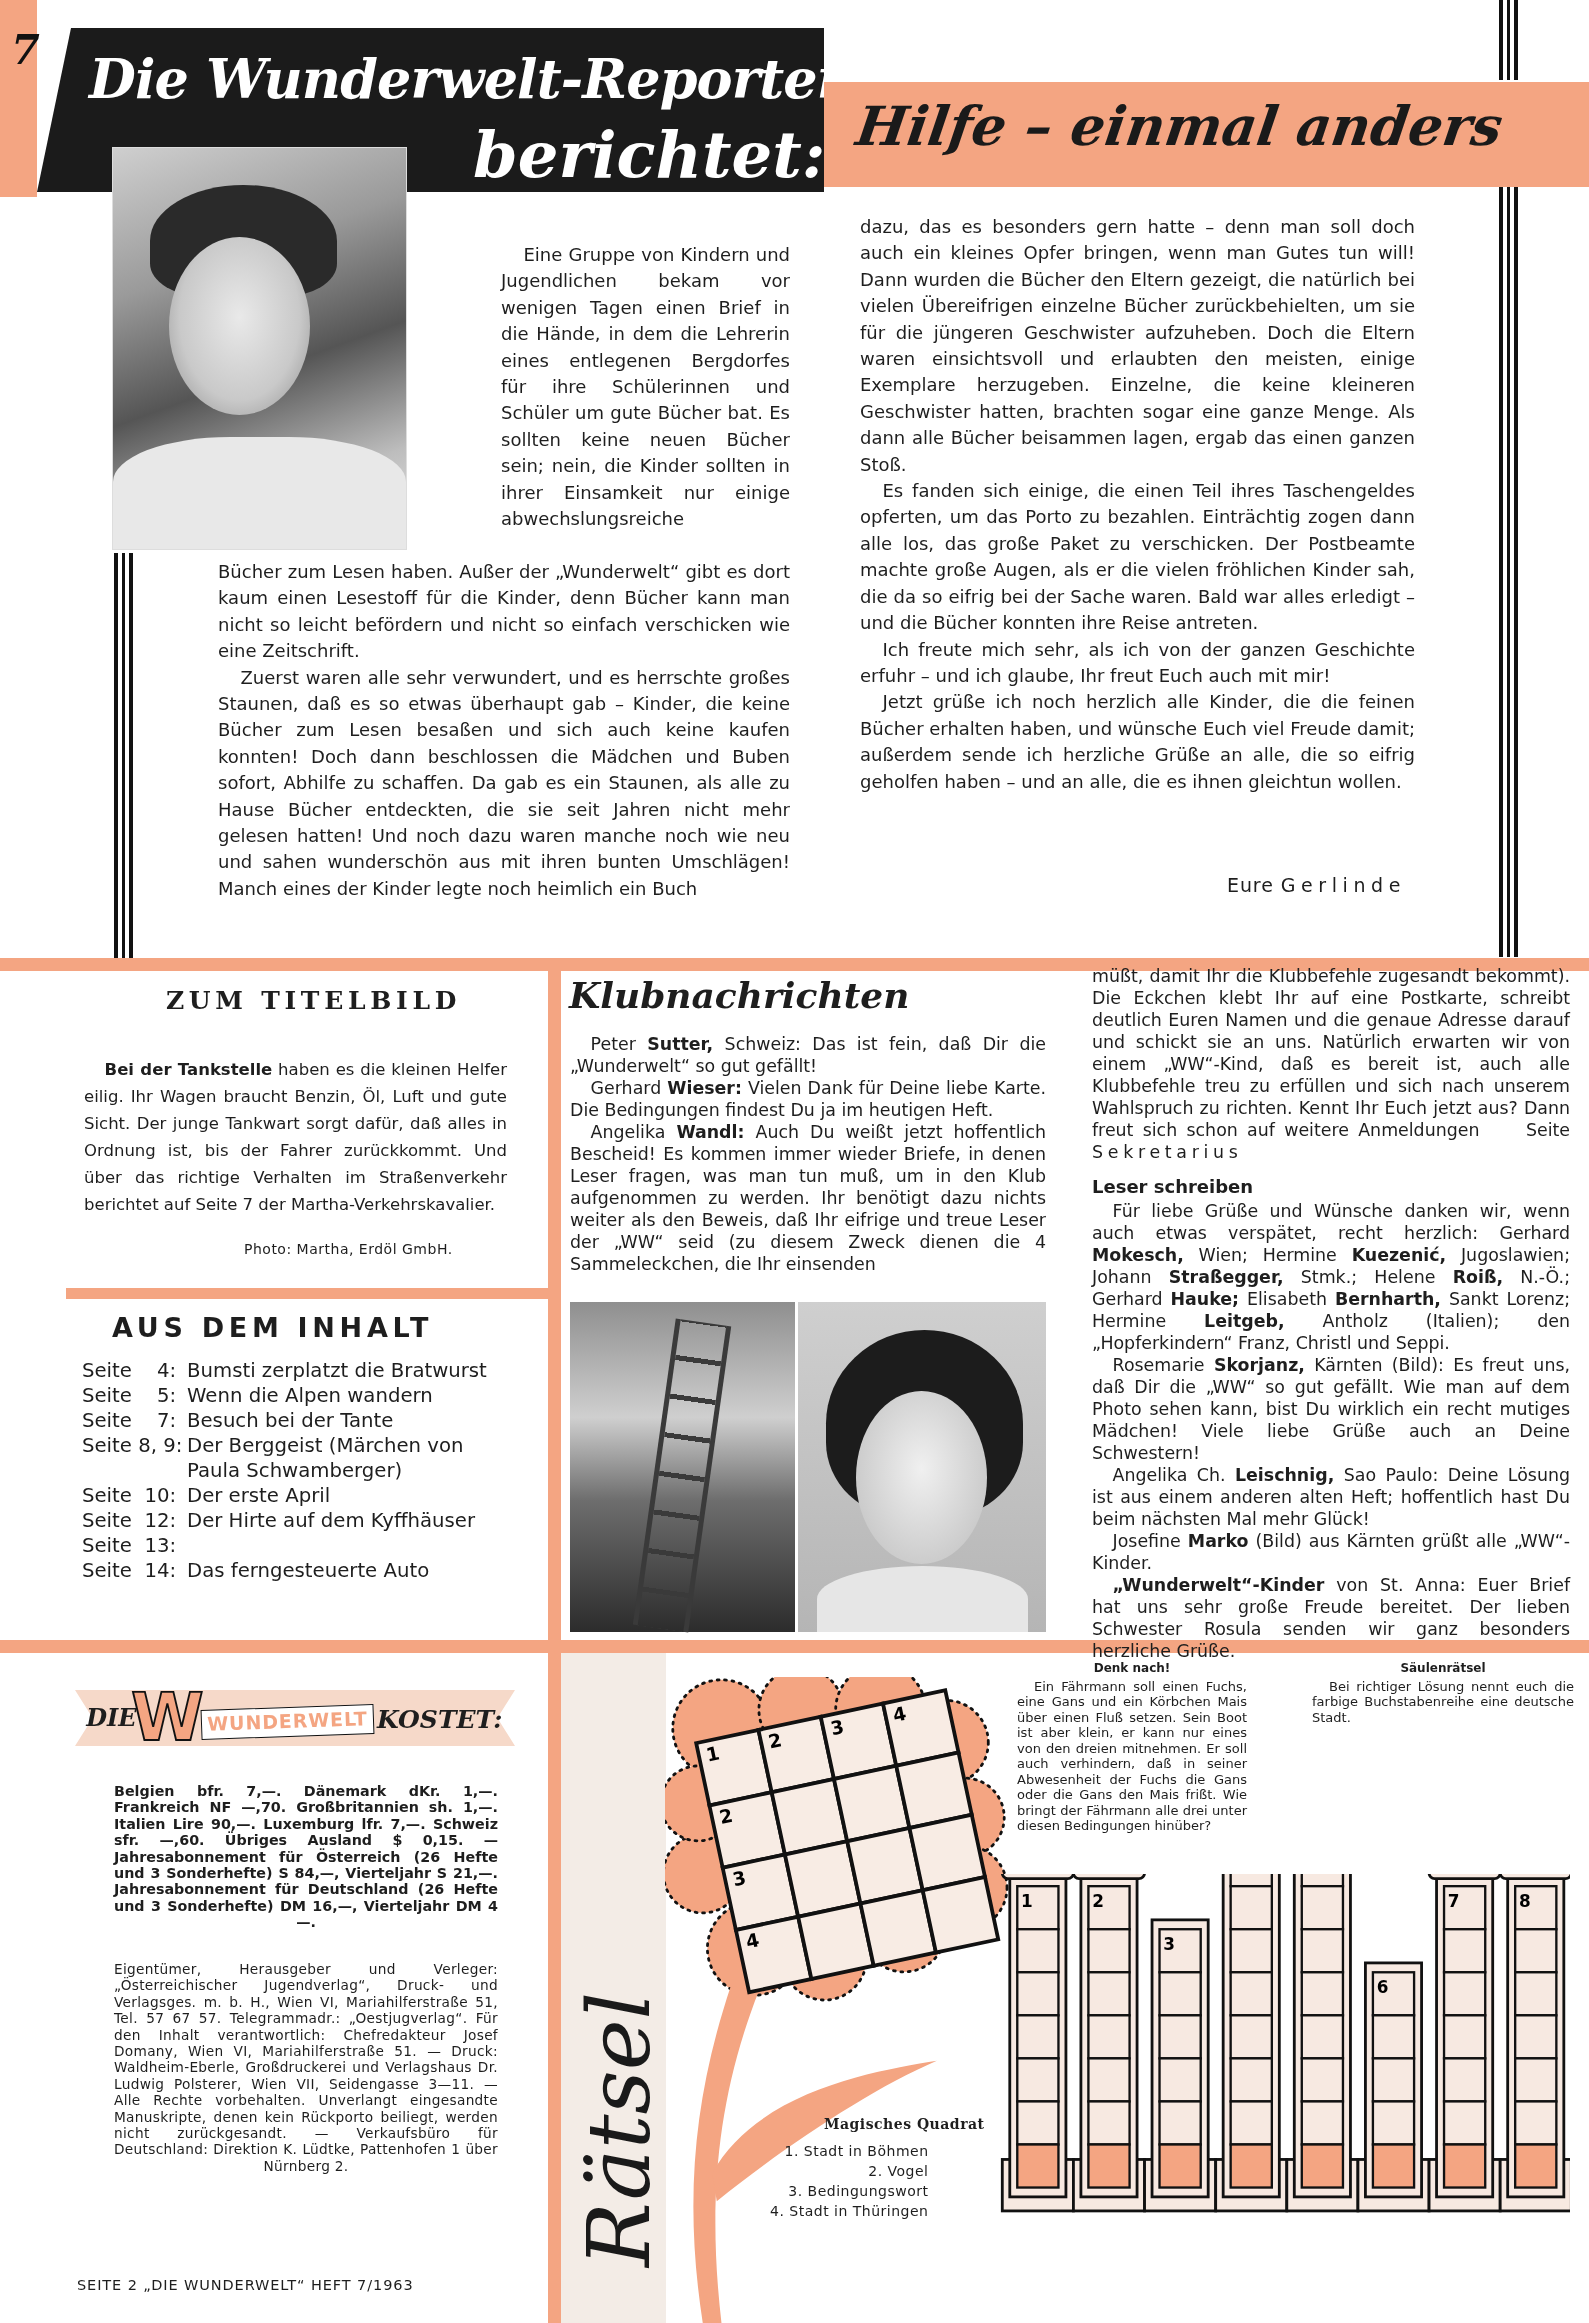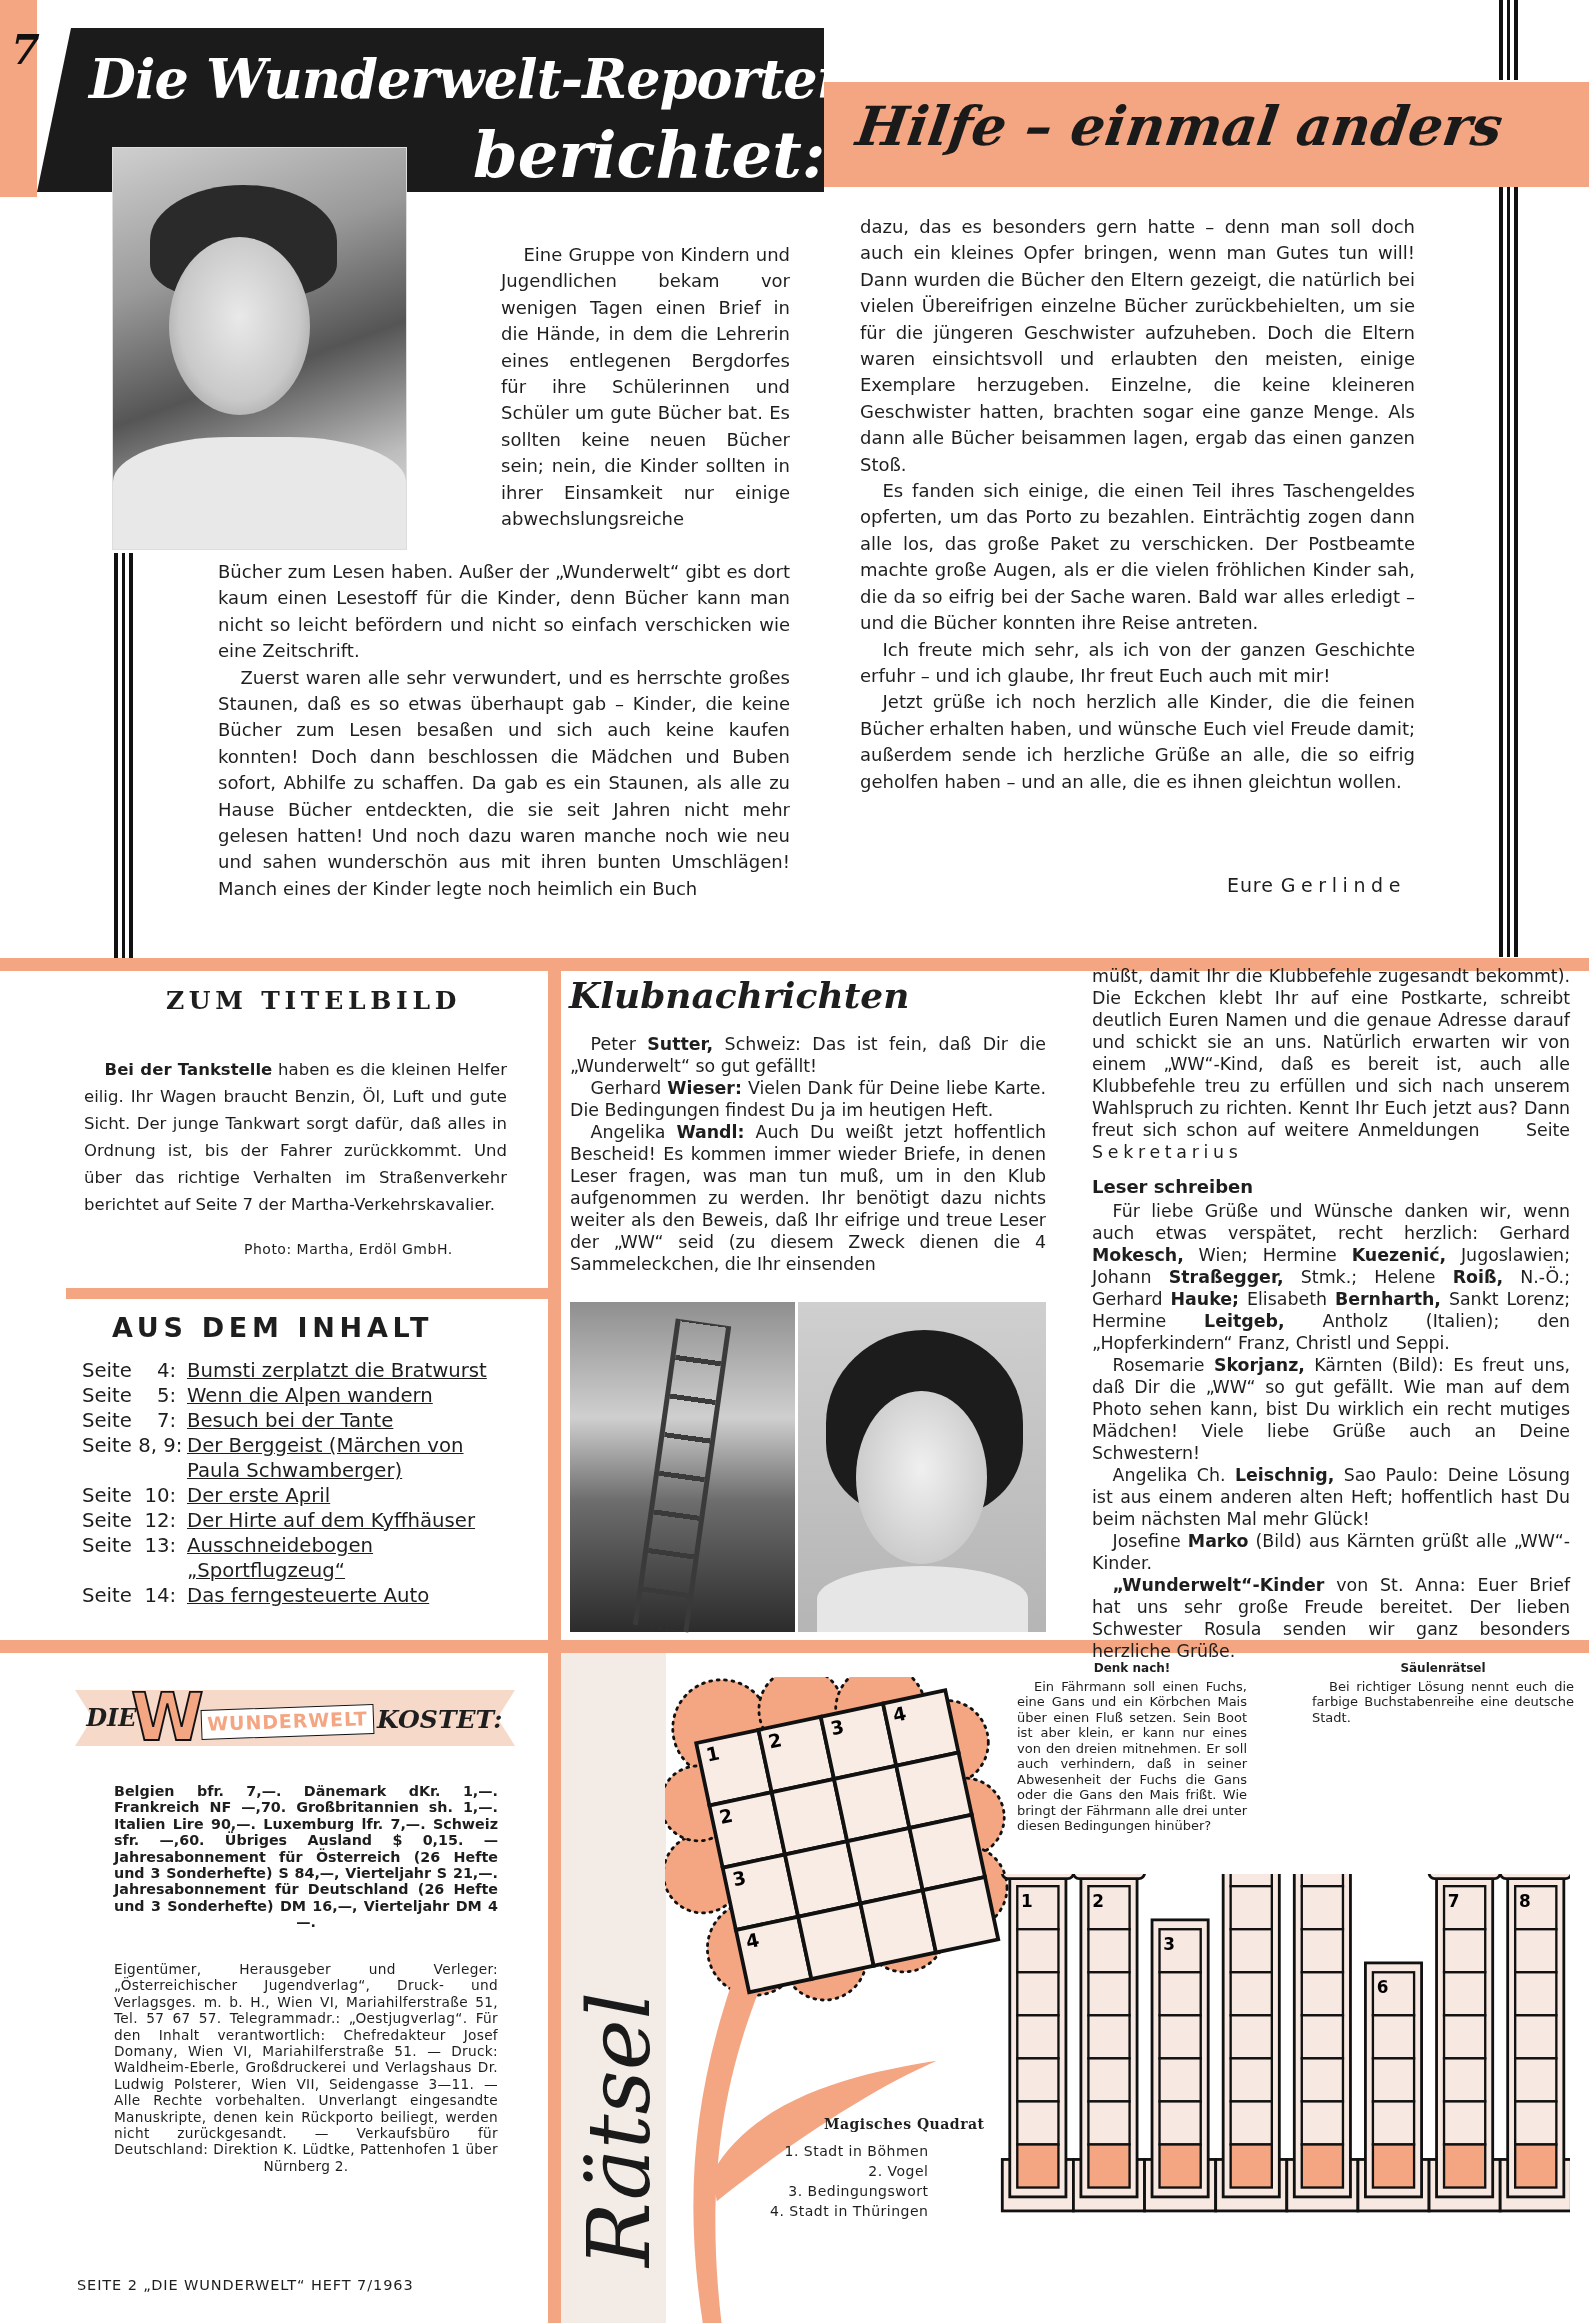--- a/index.html
+++ b/index.html
@@ -47,21 +47,21 @@
   #titelbild-heading { left: 84px; top: 986px; width: 459px; text-align: center;
     font: bold 25px "DejaVu Serif", serif; letter-spacing: 4.7px; }
   #titelbild-text { left: 84px; top: 1032px; width: 423px; font-size: 16.5px; line-height: 27px; text-align: justify; margin-top: 24px; }
   #titelbild-text p { text-indent: 20.6px; }
   #titelbild-credit { left: 244px; top: 1241px; font-size: 14px; letter-spacing: 0.5px; }
 
   #inhalt-heading { left: 112px; top: 1312px; font: 900 27px "DejaVu Sans", sans-serif; letter-spacing: 4.7px; }
   #inhalt-list { left: 82px; top: 1358px; width: 417px; font-size: 19.7px; line-height: 25px; }
   .toc-row { display: flex; }
   .toc-row .pg { width: 105px; white-space: pre; }
-  .toc-row .ttl { flex: 1; text-decoration: underline; }
+  .toc-row .ttl { flex: 1; }
 
   #klub-heading { left: 569px; top: 974px; font: bold italic 36px "DejaVu Serif", serif; }
   #klub-col1 { left: 570px; top: 1033px; width: 476px; font-size: 17.4px; line-height: 22px; text-align: justify; }
   #klub-col1 p { text-indent: 20.6px; }
   #klub-col2 { left: 1092px; top: 965px; width: 478px; font-size: 17.4px; line-height: 22px; text-align: justify; }
   #klub-col2 p { text-indent: 20.6px; }
   #klub-col2 p.noindent { text-indent: 0; }
   #klub-col2 h4 { font-size: 18px; font-weight: bold; margin: 13px 0 1.9px; }
   .spaced { letter-spacing: 4.7px; }
 
@@ -191,21 +191,20 @@
     <div class="toc-row">
       <span class="pg">Seite  10:</span>
       <span class="ttl">Der erste April</span>
     </div>
     <div class="toc-row">
       <span class="pg">Seite  12:</span>
       <span class="ttl">Der Hirte auf dem Kyffhäuser</span>
     </div>
     <div class="toc-row">
       <span class="pg">Seite  13:</span>
-      <span class="ttl">Ausschneidebogen „Sportflugzeug“</span>
     </div>
     <div class="toc-row">
       <span class="pg">Seite  14:</span>
       <span class="ttl">Das ferngesteuerte Auto</span>
     </div>
   </div>
 
 <div class="abs" id="klub-heading">Klubnachrichten</div>
 <div class="abs" id="klub-col1">
     <p><span>Peter </span><b>Sutter,</b><span> Schweiz: Das ist fein, daß Dir die „Wunderwelt“ so gut gefällt!</span></p>

